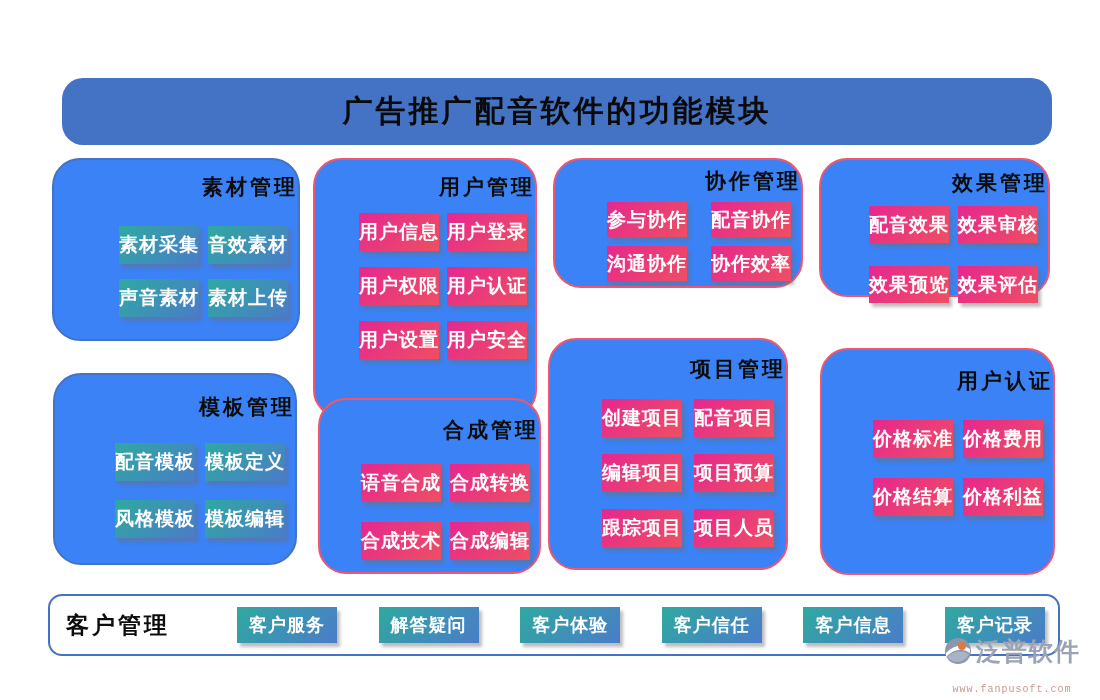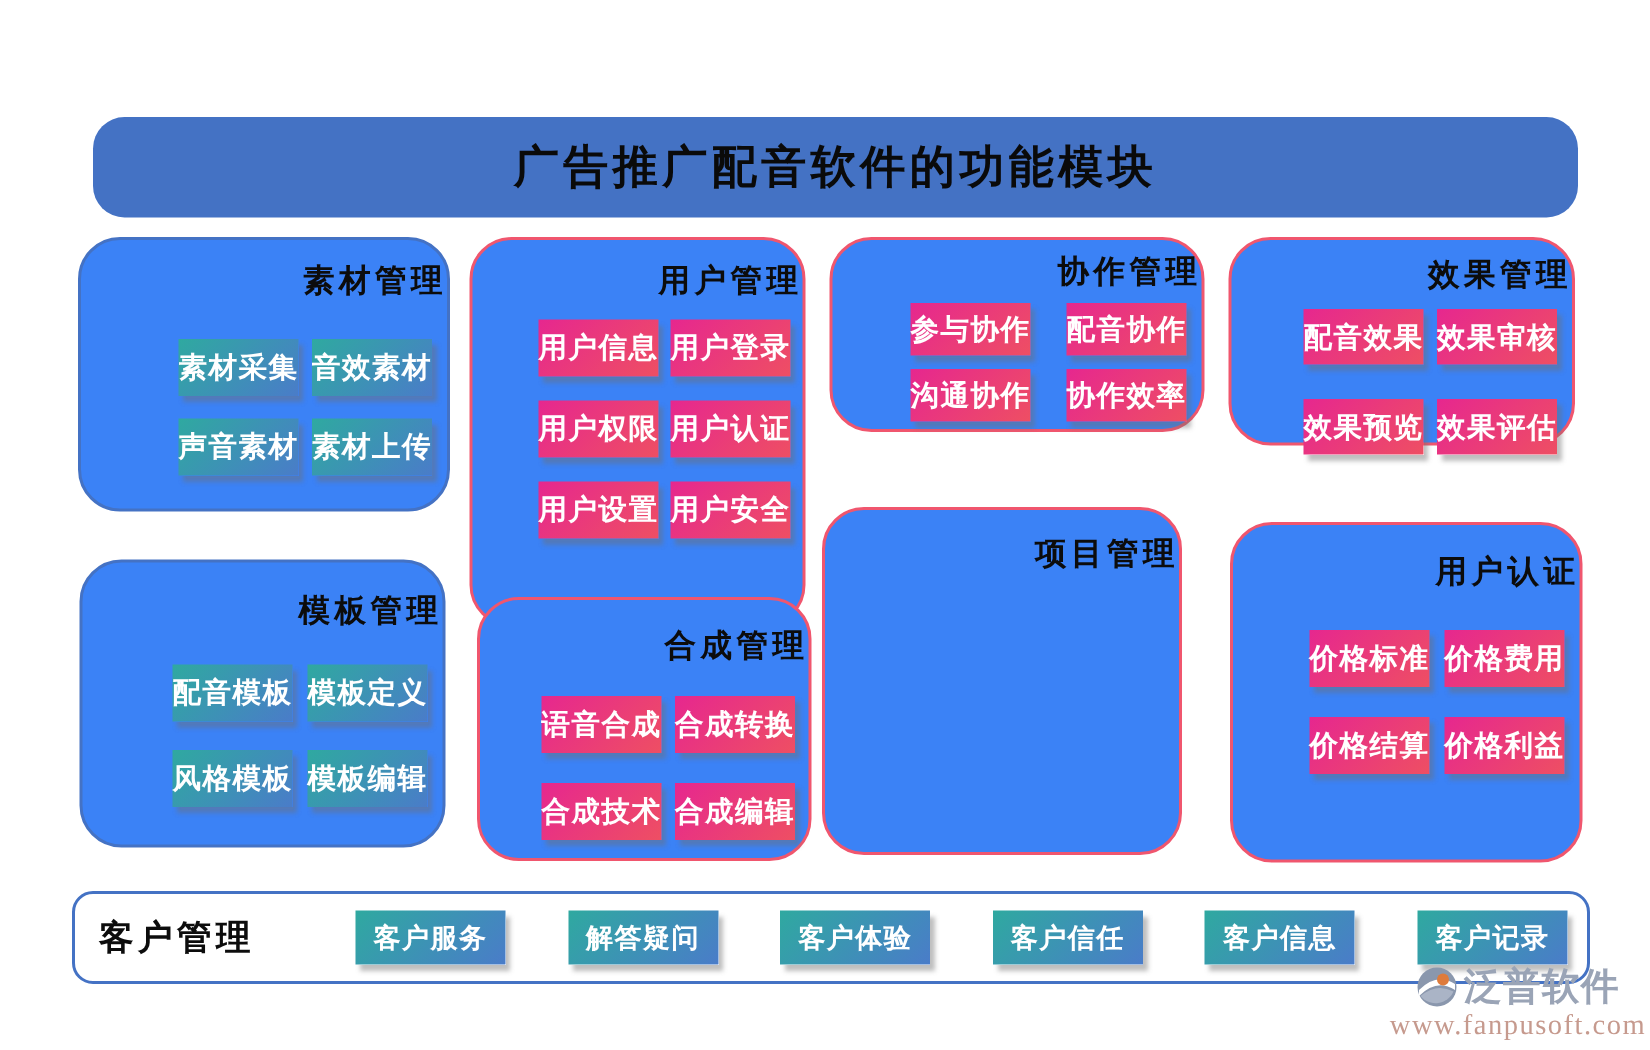--- a/index.html
+++ b/index.html
@@ -105,22 +105,22 @@
   #footer-logo{
     position:absolute;right:8px;bottom:5px;width:160px;
     display:flex;flex-direction:column;align-items:center;
   }
   .brand-row{display:flex;align-items:center;gap:4px;}
   .brand-name{
     font-family:"Liberation Serif",serif;font-weight:bold;font-size:25px;
     color:#9aa4b6;letter-spacing:1px;line-height:1;
   }
   .brand-url{
-    font-family:Liberation Serif, serif;font-size:19px;color:#c69a8e;
-    margin-top:1px;letter-spacing:1px;
+    font-family:Liberation Mono, monospace;font-size:10px;color:#c69a8e;
+    margin-top:19px;letter-spacing:1px;
   }
 </style>
 </head>
 <body>
 
 <div id="stage">
 
   <div class="banner">
     <div class="banner-title">广告推广配音软件的功能模块</div>
   </div>
@@ -182,20 +182,28 @@
     <div class="btn-grid">
       <div class="btn pink">语音合成</div>
       <div class="btn pink">合成转换</div>
       <div class="btn pink">合成技术</div>
       <div class="btn pink">合成编辑</div>
     </div>
   </div>
 
   <div class="panel pink" id="panel-project">
     <div class="panel-title">项目管理</div>
+    <div class="btn-grid">
+      <div class="btn pink">创建项目</div>
+      <div class="btn pink">配音项目</div>
+      <div class="btn pink">编辑项目</div>
+      <div class="btn pink">项目预算</div>
+      <div class="btn pink">跟踪项目</div>
+      <div class="btn pink">项目人员</div>
+    </div>
   </div>
 
   <div class="panel pink" id="panel-price">
     <div class="panel-title">用户认证</div>
     <div class="btn-grid">
       <div class="btn pink">价格标准</div>
       <div class="btn pink">价格费用</div>
       <div class="btn pink">价格结算</div>
       <div class="btn pink">价格利益</div>
     </div>

